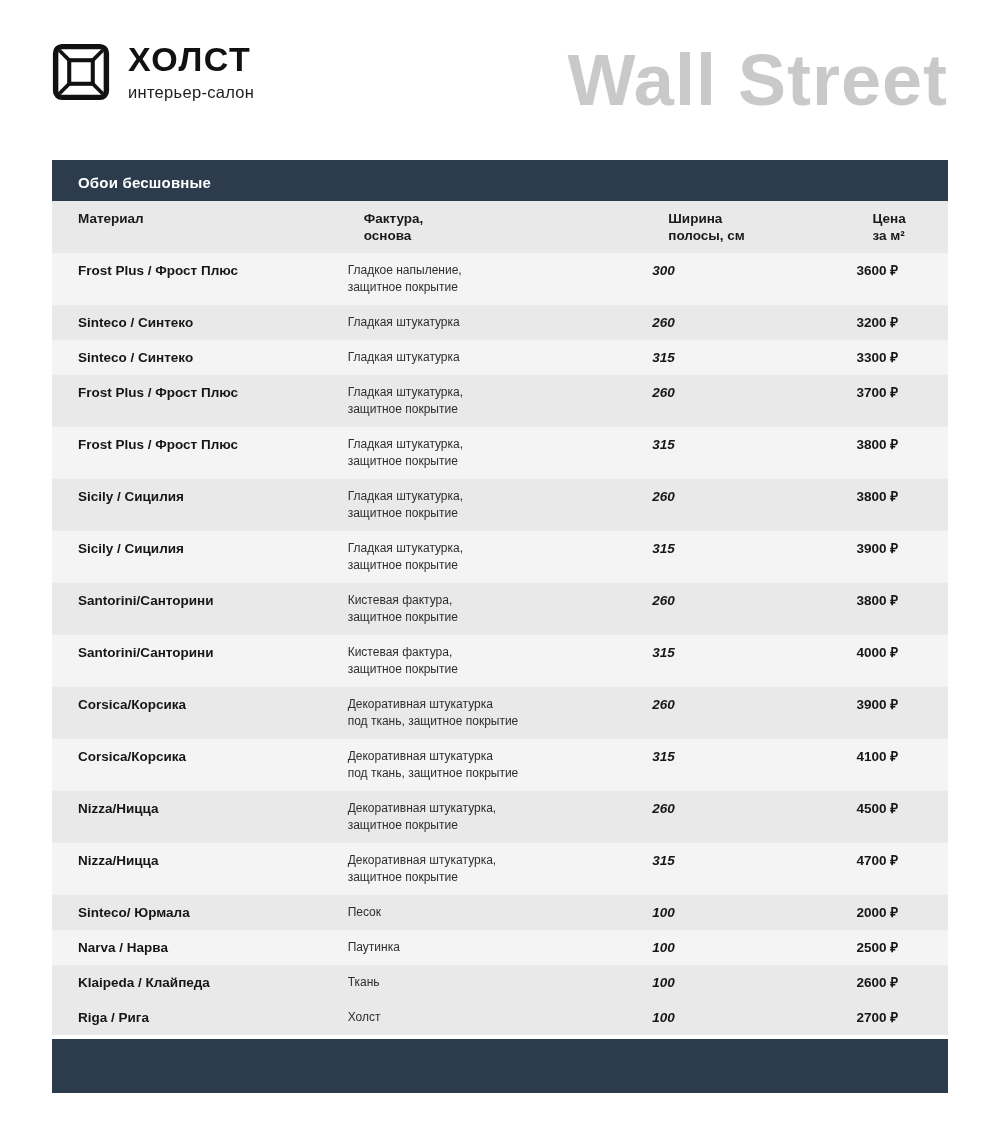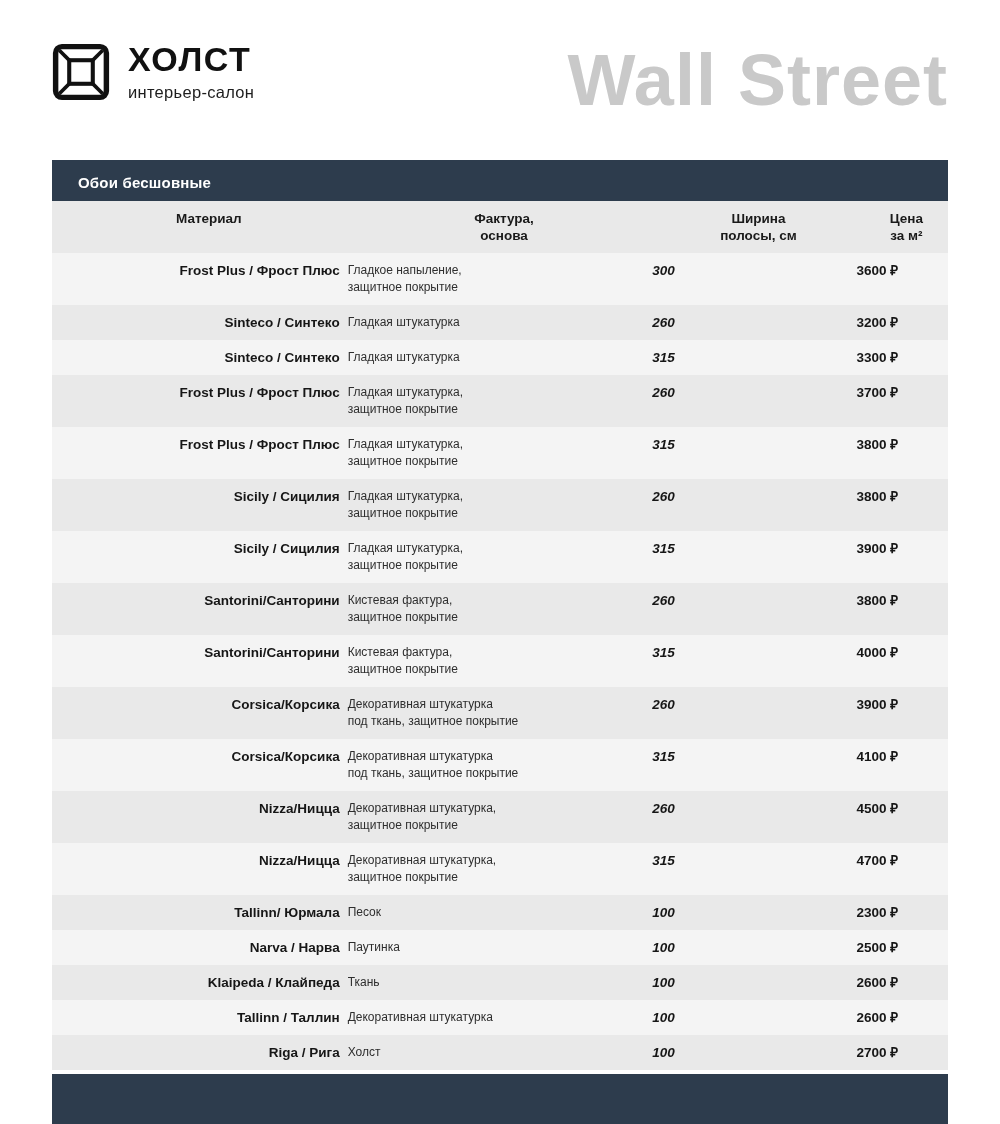--- a/index.html
+++ b/index.html
@@ -68,36 +68,36 @@
     border-collapse: collapse;
     table-layout: fixed;
   }
   col.c-material { width: 33%; }
   col.c-texture  { width: 34%; }
   col.c-width    { width: 22.8%; }
   col.c-price    { width: 10.2%; }
 
   thead th {
     background: #e9e9e9;
-    text-align: center;
+    text-align: left;
     font-size: 13.5px;
     font-weight: 700;
     padding: 9px 8px 9px 16px;
     vertical-align: top;
     line-height: 17px;
   }
   thead th:first-child { padding-left: 26px; }
 
   tbody td {
     font-size: 13.5px;
     padding: 9px 8px 9px 0;
     vertical-align: top;
     line-height: 17px;
   }
-  tbody td:first-child { padding-left: 26px; text-align: right; }
+  tbody td:first-child { padding-left: 26px; }
 
   tr.row-light td { background: #f4f4f4; }
   tr.row-dark  td { background: #e9e9e9; }
 
   td.col-material { font-weight: 700; color: #161616; }
   td.col-texture  { font-weight: 400; color: #2e2e2e; font-size: 12px; }
   td.col-width    { font-weight: 700; color: #161616; font-style: italic; }
   td.col-price    { font-weight: 700; color: #161616; white-space: nowrap; }
 
   .pre { white-space: pre-line; }
@@ -249,46 +249,40 @@
 
   <tr class="row-light">
     <td class="col-material">Nizza/Ницца</td>
     <td class="col-texture pre">Декоративная штукатурка,
 защитное покрытие</td>
     <td class="col-width">315</td>
     <td class="col-price">4700 ₽</td>
   </tr>
 
   <tr class="row-dark">
-    <td class="col-material">Tallinn/ Юрмала</td>
+    <td class="col-material">Sinteco/ Юрмала</td>
     <td class="col-texture pre">Песок</td>
     <td class="col-width">100</td>
-    <td class="col-price">2300 ₽</td>
+    <td class="col-price">2000 ₽</td>
   </tr>
 
   <tr class="row-light">
     <td class="col-material">Narva / Нарва</td>
     <td class="col-texture pre">Паутинка</td>
     <td class="col-width">100</td>
     <td class="col-price">2500 ₽</td>
   </tr>
 
   <tr class="row-dark">
     <td class="col-material">Klaipeda / Клайпеда</td>
     <td class="col-texture pre">Ткань</td>
     <td class="col-width">100</td>
     <td class="col-price">2600 ₽</td>
   </tr>
 
-  <tr class="row-light">
-    <td class="col-material">Tallinn / Таллин</td>
-    <td class="col-texture pre">Декоративная штукатурка</td>
-    <td class="col-width">100</td>
-    <td class="col-price">2600 ₽</td>
-  </tr>
 
   <tr class="row-dark">
     <td class="col-material">Riga / Рига</td>
     <td class="col-texture pre">Холст</td>
     <td class="col-width">100</td>
     <td class="col-price">2700 ₽</td>
   </tr>
 </tbody>
   </table>
 </div>

